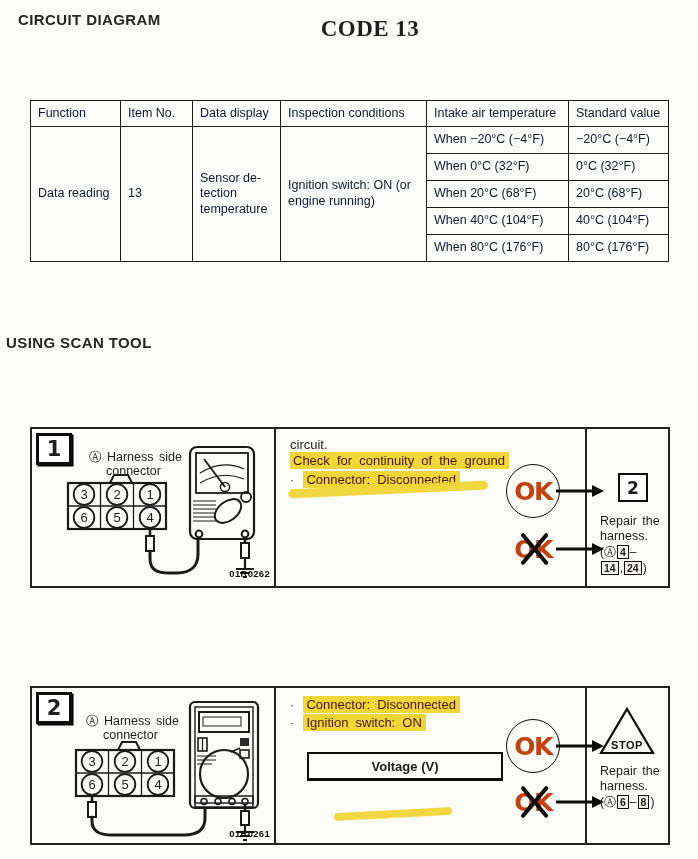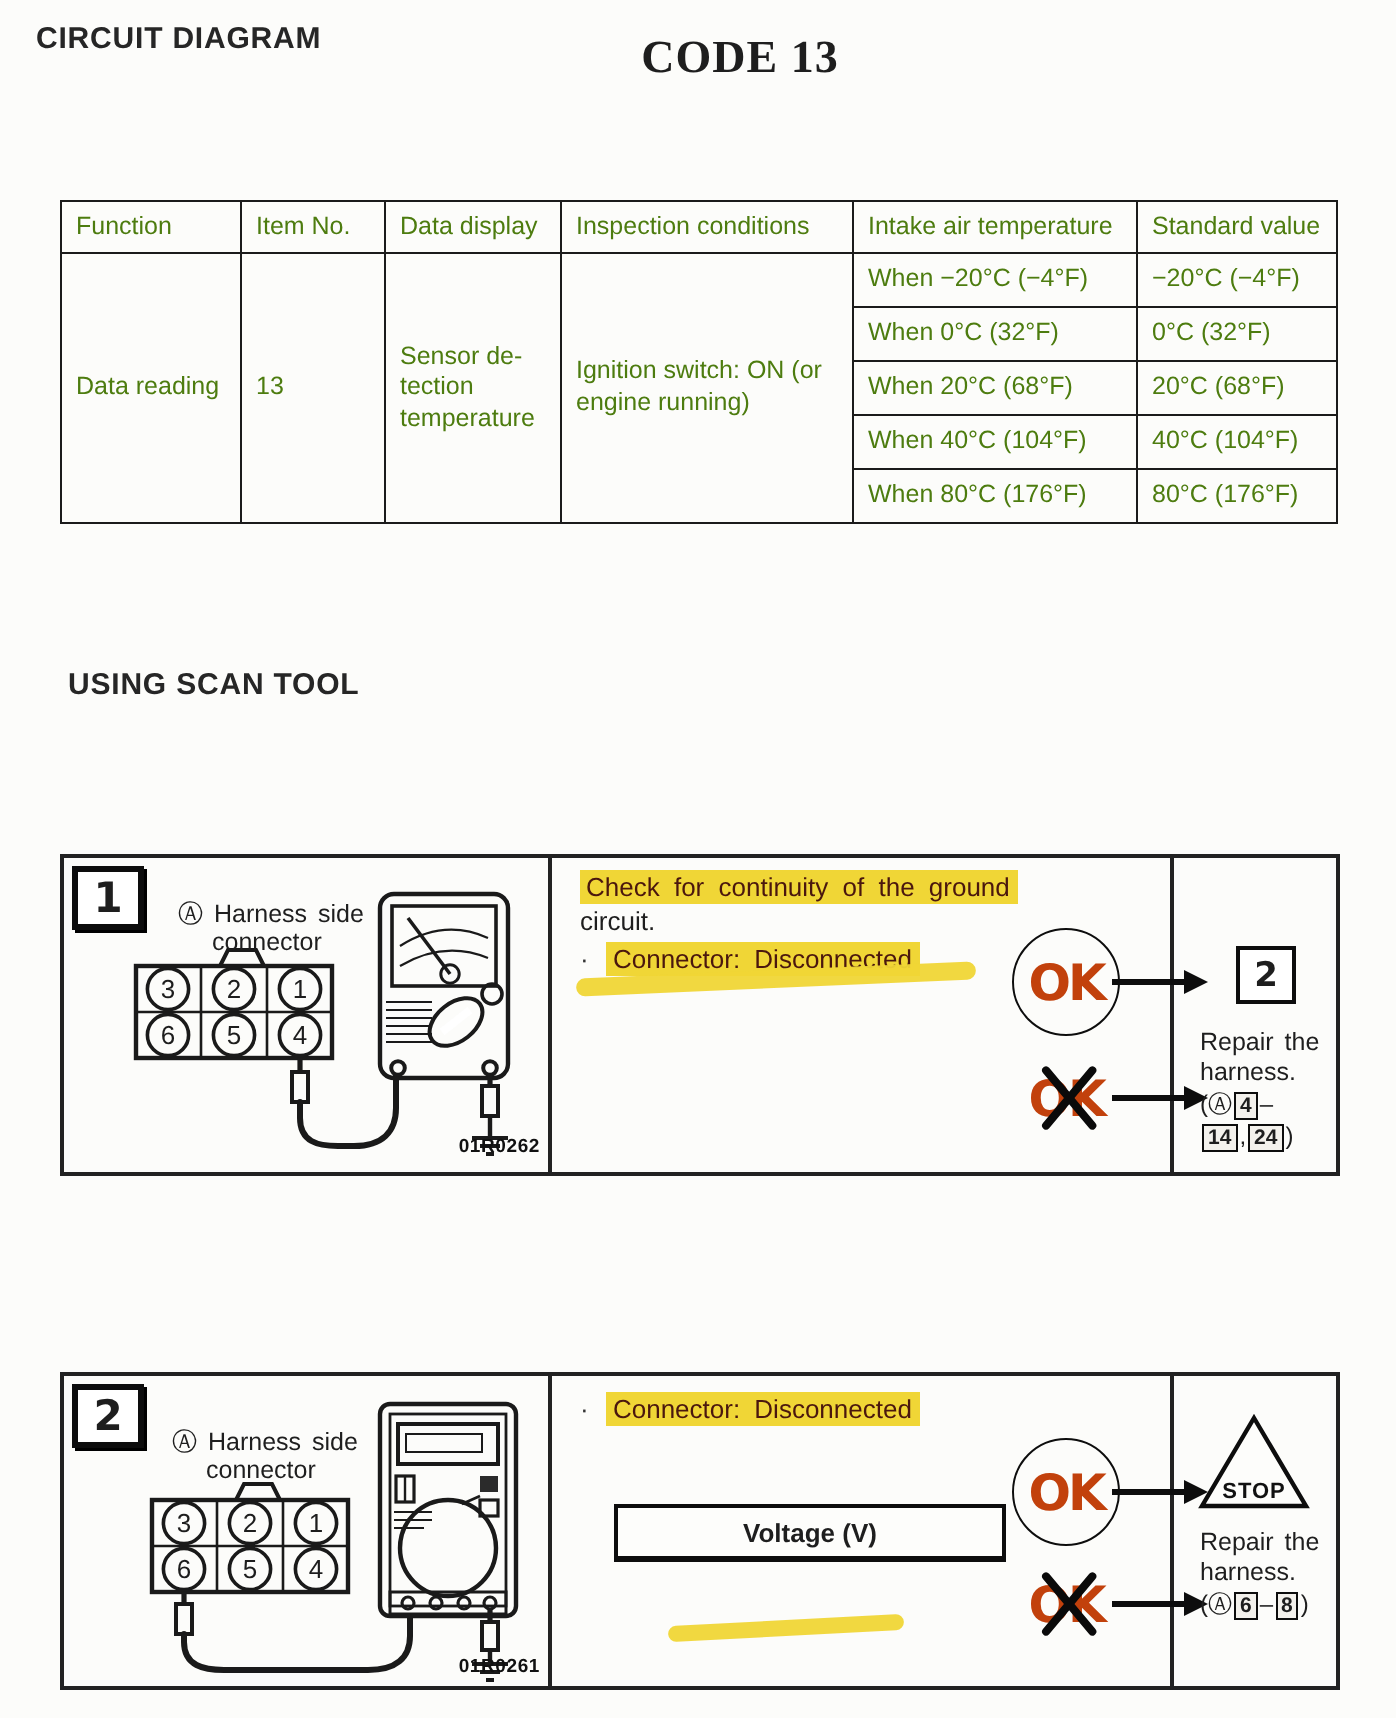--- a/index.html
+++ b/index.html
@@ -13,21 +13,21 @@
   .abs { position:absolute; }
 
   
   .h-main { font-size:15px; font-weight:bold; letter-spacing:.4px; color:#262626; }
   .title-serif { font-family:"Liberation Serif","DejaVu Serif",serif; font-size:23px; font-weight:bold; letter-spacing:.5px; text-align:center; }
 
   
   table.spec { border-collapse:collapse; table-layout:fixed; font-size:12.5px; line-height:1.25; }
   table.spec td, table.spec th {
     border:1.6px solid var(--line); padding:4px 7px; font-weight:normal;
-    text-align:left; color:#4d7c0f;
+    text-align:left; color:#0f172a;
   }
   table.spec th { height:26px; vertical-align:middle; }
   table.spec td { height:27px; vertical-align:middle; }
   td.tall { vertical-align:top; }
   .preline { white-space:pre-line; }
 
   
   .stepbox { border:2px solid #222; background:transparent; }
   .vdiv { position:absolute; top:0; bottom:0; width:1.6px; background:#222; }
   .stepnum {
@@ -125,21 +125,21 @@
     <td>When 40°C (104°F)</td>
     <td>40°C (104°F)</td>
   </tr>
   <tr>
     <td>When 80°C (176°F)</td>
     <td>80°C (176°F)</td>
   </tr>
 </tbody>
   </table>
 
-<div class="abs h-main" style="left:34px; top:334px;">USING SCAN TOOL</div>
+<div class="abs h-main" style="left:6px; top:334px;">USING SCAN TOOL</div>
 
 <div class="abs stepbox" style="left:30px; top:427px; width:640px; height:161px;">
   <div class="vdiv" style="left:242px;"></div>
   <div class="vdiv" style="left:553px;"></div>
 
   <svg class="abs" style="left:0; top:2px;" width="242" height="155" viewBox="0 0 242 155">
 
     <g>
       <path class="draw" d="M78,52 l4,-8 h14 l4,8" stroke-width="2"></path>
       <rect class="draw" x="36" y="52" width="98" height="46" stroke-width="2.2" fill="#fdfdfb"></rect>
@@ -203,22 +203,22 @@
   <div class="stepnum">1</div>
 
   <div class="abs harness-label" style="left:57px; top:21px;">
     <span>Ⓐ Harness side</span>
     <span class="l2">connector</span>
   </div>
 
   <div class="abs figcode" style="left:176px; top:139px; width:62px;">01R0262</div>
 
   <div class="abs instr" style="left:258px; top:7px; width:292px;">
+    <div style="margin-top:1px;">circuit.</div>
     <div><span class="hl">Check for continuity of the ground</span></div>
-    <div style="margin-top:1px;">circuit.</div>
     <div class="bullet-line">
       <span class="m">·</span>
       <span class="hl">Connector: Disconnected</span>
     </div>
   </div>
   <div class="swoosh" style="left:256px; top:56px; width:200px; height:9px; transform:rotate(-2.5deg);"></div>
 
   <div class="okcircle" style="left:474px; top:35px;">
     <span class="ok-text">OK</span>
   </div>
@@ -321,20 +321,24 @@
     <span class="l2">connector</span>
   </div>
 
   <div class="abs figcode" style="left:176px; top:140px; width:62px;">01R0261</div>
 
   <div class="abs instr" style="left:258px; top:7px; width:292px;">
     <div class="bullet-line">
       <span class="m">·</span>
       <span class="hl">Connector: Disconnected</span>
     </div>
+    <div class="bullet-line">
+      <span class="m">·</span>
+      <span class="hl">Ignition switch: ON</span>
+    </div>
   </div>
 
   <div class="vtable" style="left:275px; top:64px;">
     <div class="vh">Voltage (V)</div>
   </div>
   <div class="swoosh" style="left:302px; top:122px; width:118px; height:8px; transform:rotate(-3deg);"></div>
 
   <div class="okcircle" style="left:474px; top:31px;">
     <span class="ok-text">OK</span>
   </div>

